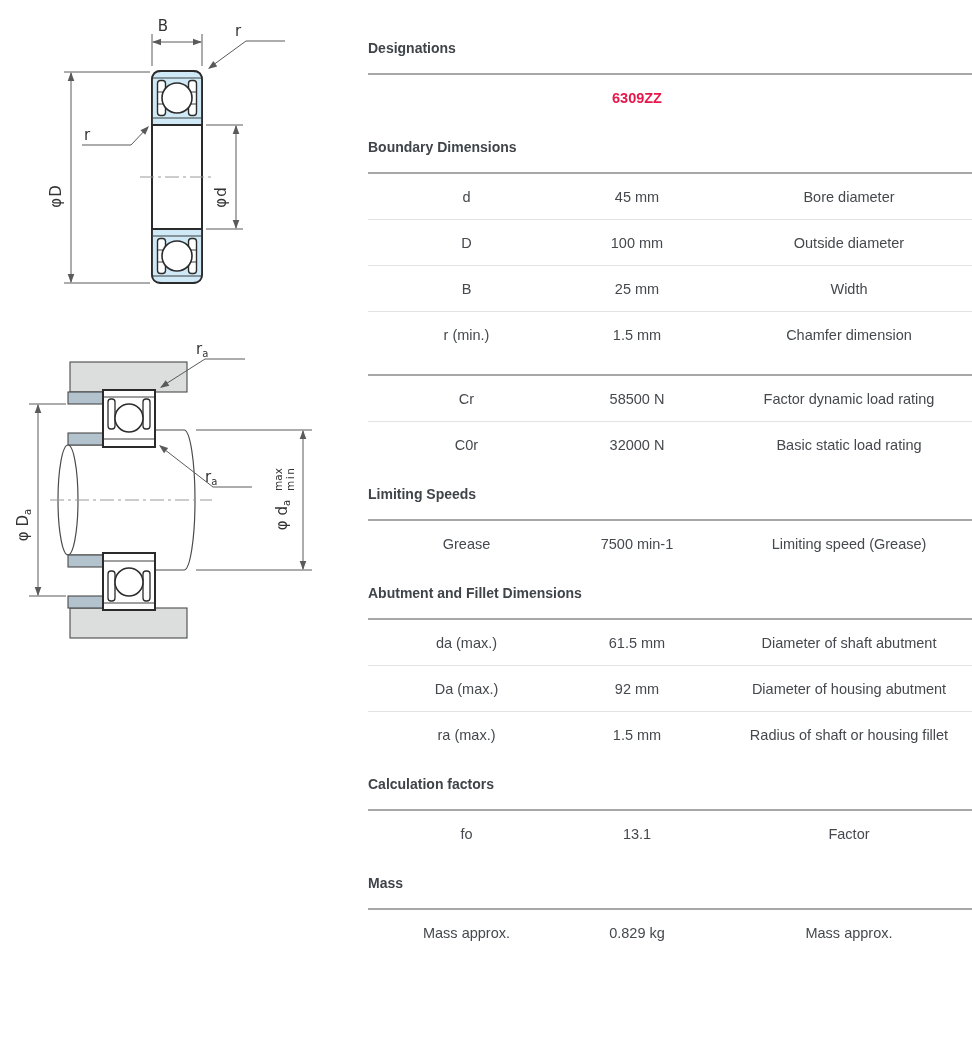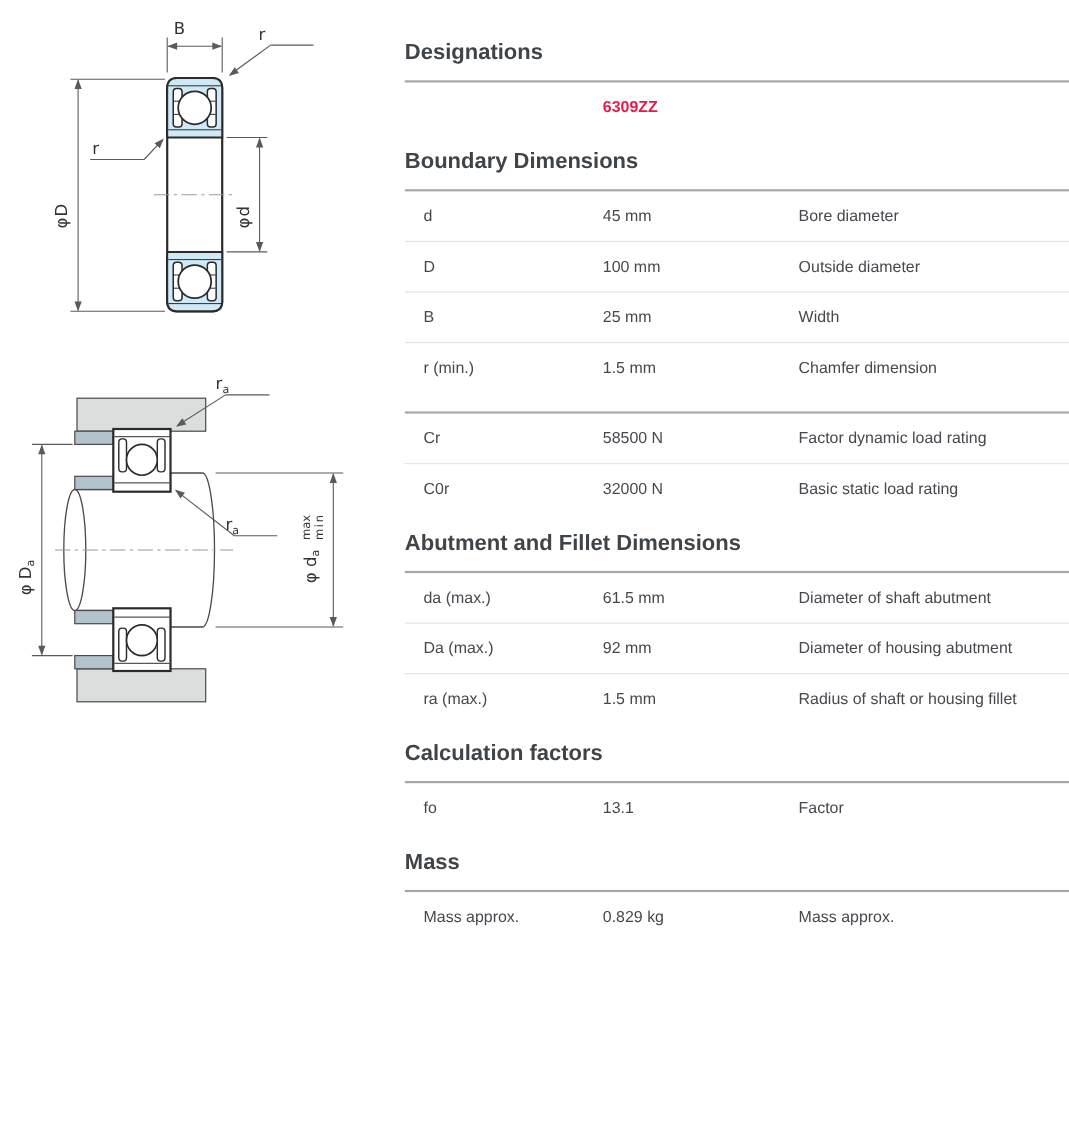--- a/index.html
+++ b/index.html
@@ -11,25 +11,25 @@
   
   .diagrams{position:absolute;left:0;top:0;width:356px;height:1038px;}
   .diagram{position:absolute;left:0;}
   #diagram-1{top:0;}
   #diagram-2{top:335px;}
   svg text{fill:#333;font-family:"DejaVu Sans","Liberation Sans",sans-serif;}
 
   
   .content{position:absolute;left:368px;top:0;width:604px;padding-top:41px;}
   .section-title{
-    margin:20px 0 0 0;font-size:20px;font-weight:700;color:#3f4449;
+    margin:20px 0 0 0;font-size:14px;font-weight:700;color:#3f4449;
     line-height:15px;
   }
   .section:first-child .section-title{margin-top:0;}
-  .rows{border-top:2px solid #a7a7a7;margin-top:17px;}
+  .rows{border-top:2px solid #a7a7a7;margin-top:17px;text-align:center;}
   .row{display:flex;align-items:flex-start;padding:15px 0 14px 0;font-size:14.5px;color:#45494e;line-height:16px;}
   .row + .row{border-top:1px solid #e3e3e3;}
   .c1{width:180px;padding-left:17px;box-sizing:border-box;flex:none;}
   .c2{width:178px;flex:none;}
   .c3{flex:1;}
   .highlight{color:#e8174b;font-weight:700;}
 </style>
 </head>
 <body>
 
@@ -252,20 +252,30 @@
           <span class="c3">Factor dynamic load rating</span>
         </div>
         <div class="row">
           <span class="c1">C0r</span>
           <span class="c2">32000 N</span>
           <span class="c3">Basic static load rating</span>
         </div>
       </div>
     </section>
     <section class="section">
+      <h3 class="section-title">Limiting Speeds</h3>
+      <div class="rows">
+        <div class="row">
+          <span class="c1">Grease</span>
+          <span class="c2">7500 min-1</span>
+          <span class="c3">Limiting speed (Grease)</span>
+        </div>
+      </div>
+    </section>
+    <section class="section">
       <h3 class="section-title">Abutment and Fillet Dimensions</h3>
       <div class="rows">
         <div class="row">
           <span class="c1">da (max.)</span>
           <span class="c2">61.5 mm</span>
           <span class="c3">Diameter of shaft abutment</span>
         </div>
         <div class="row">
           <span class="c1">Da (max.)</span>
           <span class="c2">92 mm</span>

